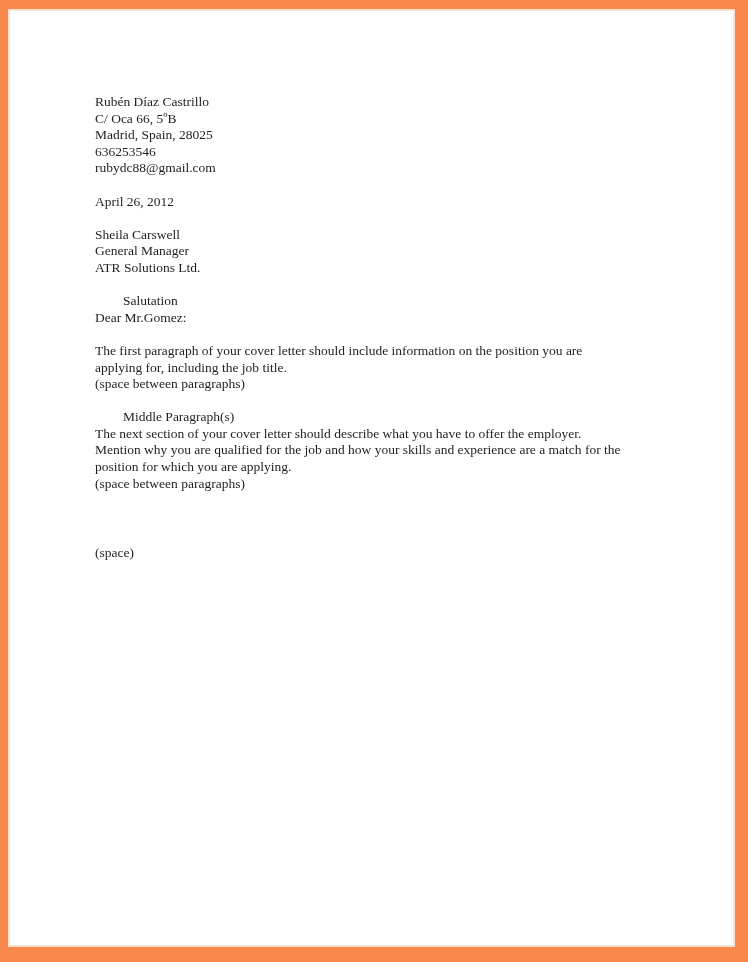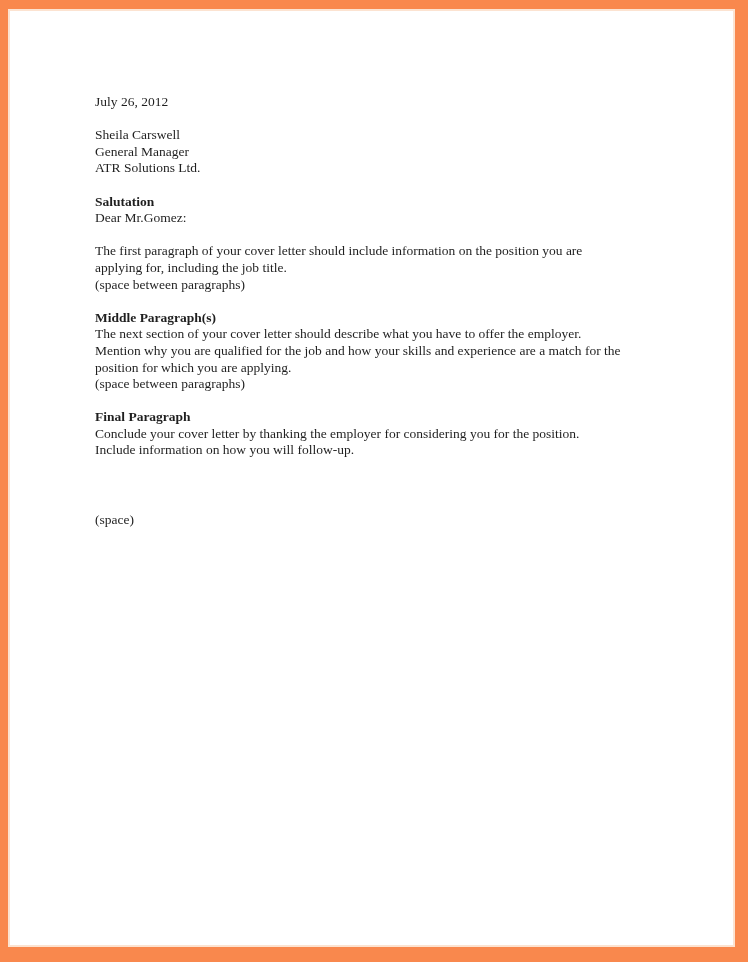--- a/index.html
+++ b/index.html
@@ -34,33 +34,40 @@
     padding: 83px 40px 0 85px;
     width: 100%;
     color: #1f1f1f;
     font-size: 13.5px;
     line-height: 16.6px;
   }
   .block { margin-top: 16.6px; }
   .block:first-child { margin-top: 0; }
   .block.gap2 { margin-top: 53px; }
   .line { white-space: nowrap; }
-  .heading { font-weight: bold; }
+  .heading { font-weight: normal; margin-left: 28px; }
   .note { }
 </style>
 </head>
 <body>
 
 <div class="frame" style="border-color: rgb(249, 136, 77);">
   <div class="inner" style="border-color: rgb(252, 227, 209);">
     <div class="content" style="color: rgb(31, 31, 31);">
 
+      <div class="block">
+        <div class="line">Rubén Díaz Castrillo</div>
+        <div class="line">C/ Oca 66, 5ºB</div>
+        <div class="line">Madrid, Spain, 28025</div>
+        <div class="line">636253546</div>
+        <div class="line">rubydc88@gmail.com</div>
+      </div>
 
       <div class="block">
-        <div class="line">July 26, 2012</div>
+        <div class="line">April 26, 2012</div>
       </div>
 
       <div class="block">
         <div class="line">Sheila Carswell</div>
         <div class="line">General Manager</div>
         <div class="line">ATR Solutions Ltd.</div>
       </div>
 
 
       <div class="block">
@@ -75,25 +82,20 @@
       </div>
 
       <div class="block">
         <div class="line heading">Middle Paragraph(s)</div>
         <div class="line">The next section of your cover letter should describe what you have to offer the employer.</div>
         <div class="line">Mention why you are qualified for the job and how your skills and experience are a match for the</div>
         <div class="line">position for which you are applying.</div>
         <div class="line note">(space between paragraphs)</div>
       </div>
 
-      <div class="block">
-        <div class="line heading">Final Paragraph</div>
-        <div class="line">Conclude your cover letter by thanking the employer for considering you for the position.</div>
-        <div class="line">Include information on how you will follow-up.</div>
-      </div>
 
       <div class="block gap2">
         <div class="line note">(space)</div>
       </div>
 
     </div>
   </div>
 </div>
 
 </body></html>

